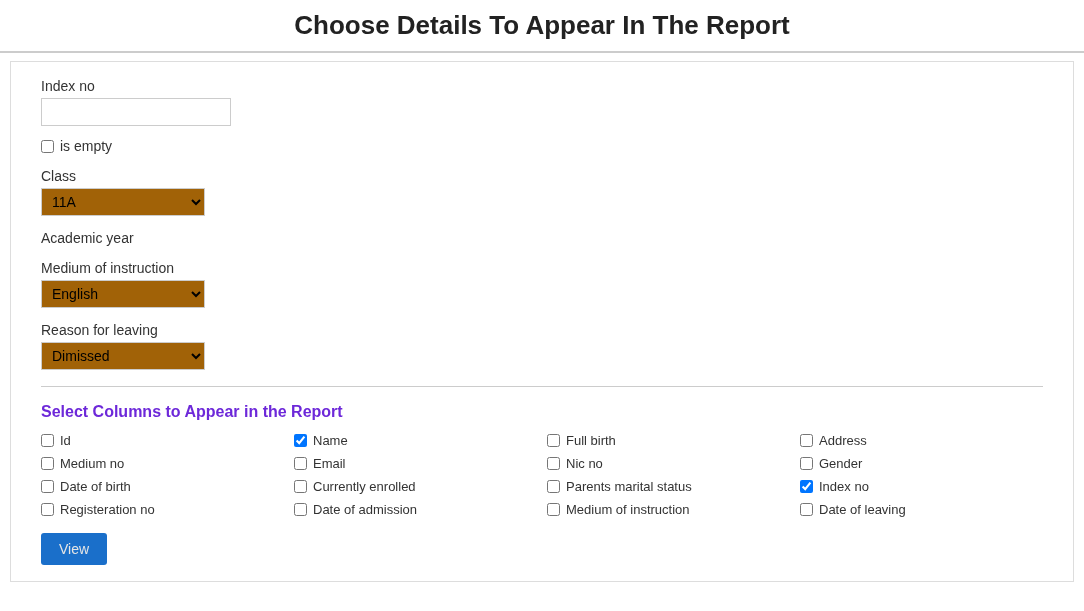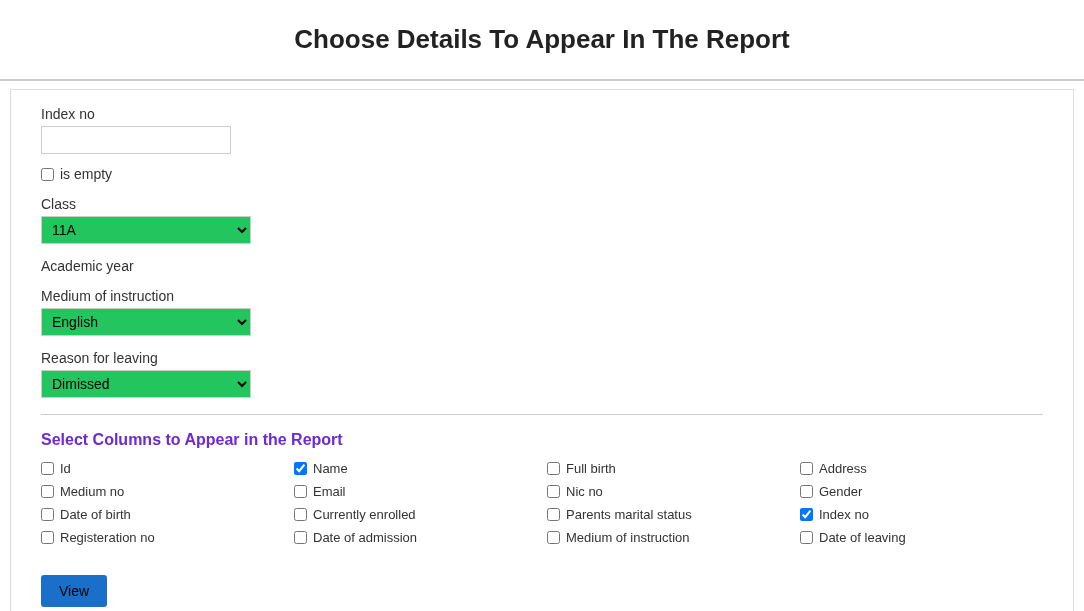--- a/index.html
+++ b/index.html
@@ -8,21 +8,21 @@
       padding: 0;
     }
     body {
       font-family: Arial, sans-serif;
       font-size: 14px;
       background: #fff;
       color: #333;
     }
     .top-bar {
       border-bottom: 2px solid #ccc;
-      padding: 24px 0;
+      padding: 10px 0;
       text-align: center;
     }
     .top-bar h1 {
       font-size: 26px;
       font-weight: bold;
       color: #222;
     }
     .main-content {
       padding: 16px 30px;
       border: 1px solid #ddd;
@@ -45,56 +45,56 @@
     }
     .checkbox-row {
       display: flex;
       align-items: center;
       margin-top: 12px;
     }
     .checkbox-row input[type="checkbox"] {
       margin-right: 6px;
     }
     .form-group select {
-      width: 210px;
+      width: 164px;
       padding: 4px 6px;
       border: 1px solid #ccc;
       font-size: 14px;
-      background: #22c55e;
+      background: #a16207;
       appearance: auto;
     }
     .divider {
       border: none;
       border-top: 1px solid #ccc;
       margin: 16px 0;
     }
     .section-title {
       font-size: 16px;
       font-weight: bold;
       margin-bottom: 12px;
       color: #6d28d9;
     }
     .columns-grid {
       display: grid;
       grid-template-columns: repeat(4, 1fr);
       row-gap: 8px;
       column-gap: 10px;
-      margin-bottom: 30px;
+      margin-bottom: 16px;
     }
     .col-item {
       display: flex;
       align-items: center;
       font-size: 13px;
     }
     .col-item input[type="checkbox"] {
       margin-right: 6px;
     }
     .btn-view {
       background-color: #1a6fca;
-      color: #000000;
+      color: #e5e5e5;
       border: none;
       padding: 8px 18px;
       font-size: 14px;
       cursor: pointer;
       border-radius: 3px;
     }
   </style>
 </head>
 <body>
 

